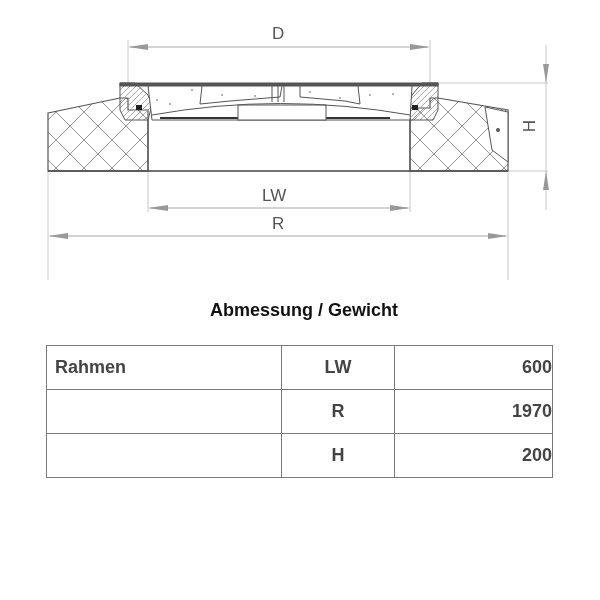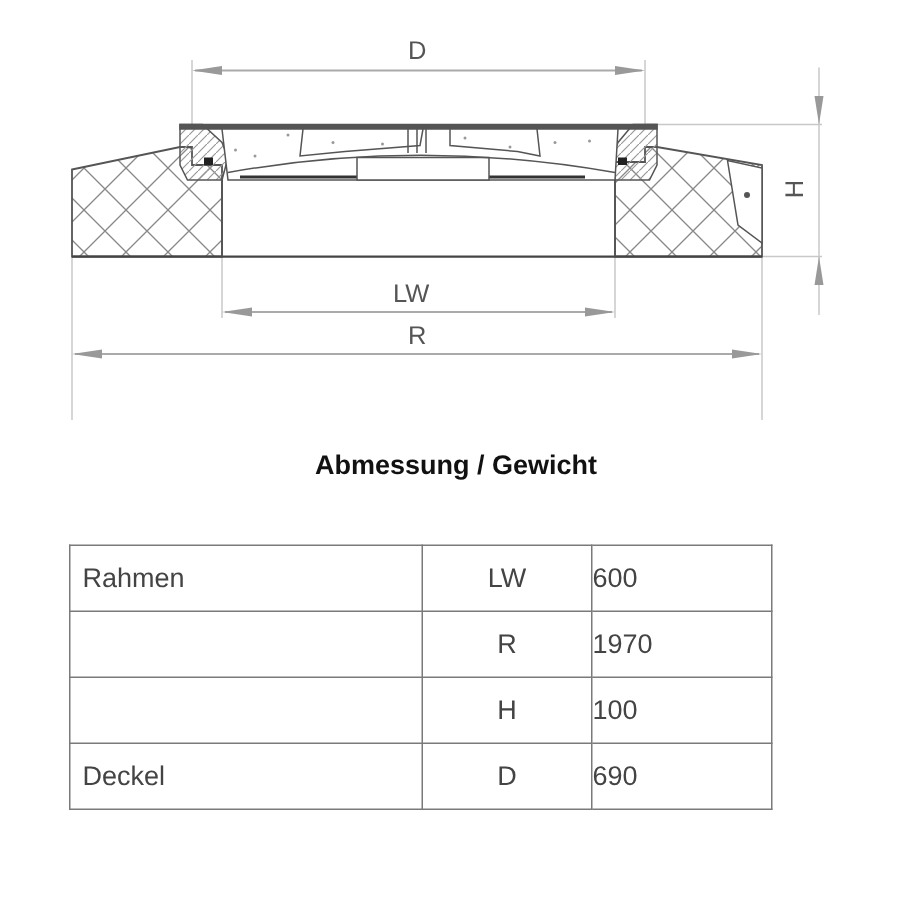--- a/index.html
+++ b/index.html
@@ -1,24 +1,24 @@
 <!DOCTYPE html>
 <html><head>
 <meta charset="utf-8">
 <style>
   html, body { margin:0; padding:0; background:#ffffff; }
   body { width:600px; height:600px; position:relative; overflow:hidden; font-family:"Liberation Sans", sans-serif; }
   #drawing { position:absolute; left:0; top:0; width:600px; height:290px; }
   .dim-label { position:absolute; font-family:"Liberation Sans", sans-serif; font-size:17px; color:#555; }
   #title { position:absolute; left:4px; width:600px; top:300px; text-align:center; font-weight:bold; font-size:18px; color:#111; font-family:"Liberation Sans", sans-serif; }
-  #spec-table { position:absolute; left:46px; top:363px; border-collapse:collapse; width:469px; }
+  #spec-table { position:absolute; left:46px; top:345px; border-collapse:collapse; width:507px;font-weight:bold; }
   #spec-table td { border:1.5px solid #7a7a7a; height:43px; padding:0; font-size:18px; color:#444; font-family:"Liberation Sans", sans-serif; }
   #spec-table td.c1 { width:226px; padding-left:8px; text-align:left; }
   #spec-table td.c2 { width:112px; text-align:center; }
-  #spec-table td.c3 { text-align:left; }
+  #spec-table td.c3 { text-align:right; }
 </style>
 </head>
 <body>
 
 <div id="drawing">
   <svg width="600" height="290" viewBox="0 0 600 290" xmlns="http://www.w3.org/2000/svg">
     <defs>
       <pattern id="xhatch" patternUnits="userSpaceOnUse" width="28" height="28">
         <path d="M0,0 L28,28 M28,0 L0,28" stroke="#888" stroke-width="0.9" fill="none"></path>
       </pattern>
@@ -111,21 +111,16 @@
     <td class="c3">600</td>
   </tr>
   <tr>
     <td class="c1"></td>
     <td class="c2">R</td>
     <td class="c3">1970</td>
   </tr>
   <tr>
     <td class="c1"></td>
     <td class="c2">H</td>
-    <td class="c3">100</td>
-  </tr>
-  <tr>
-    <td class="c1">Deckel</td>
-    <td class="c2">D</td>
-    <td class="c3">690</td>
+    <td class="c3">200</td>
   </tr>
 </tbody>
   </table>
 
 </body></html>

